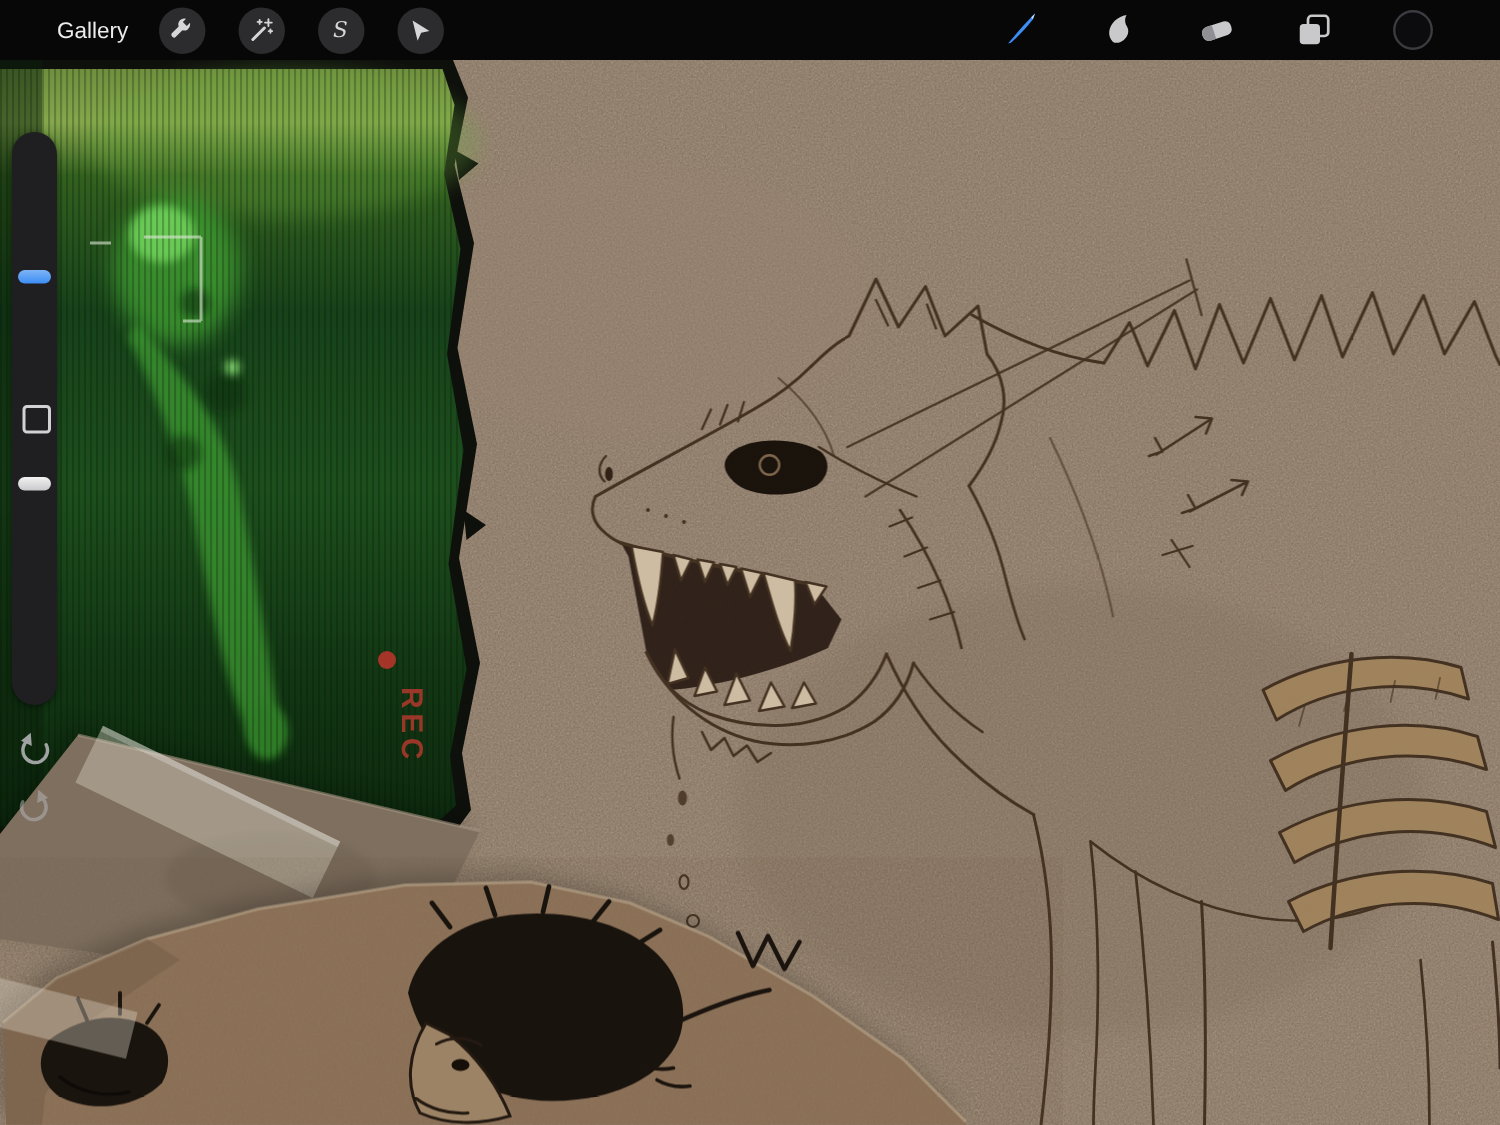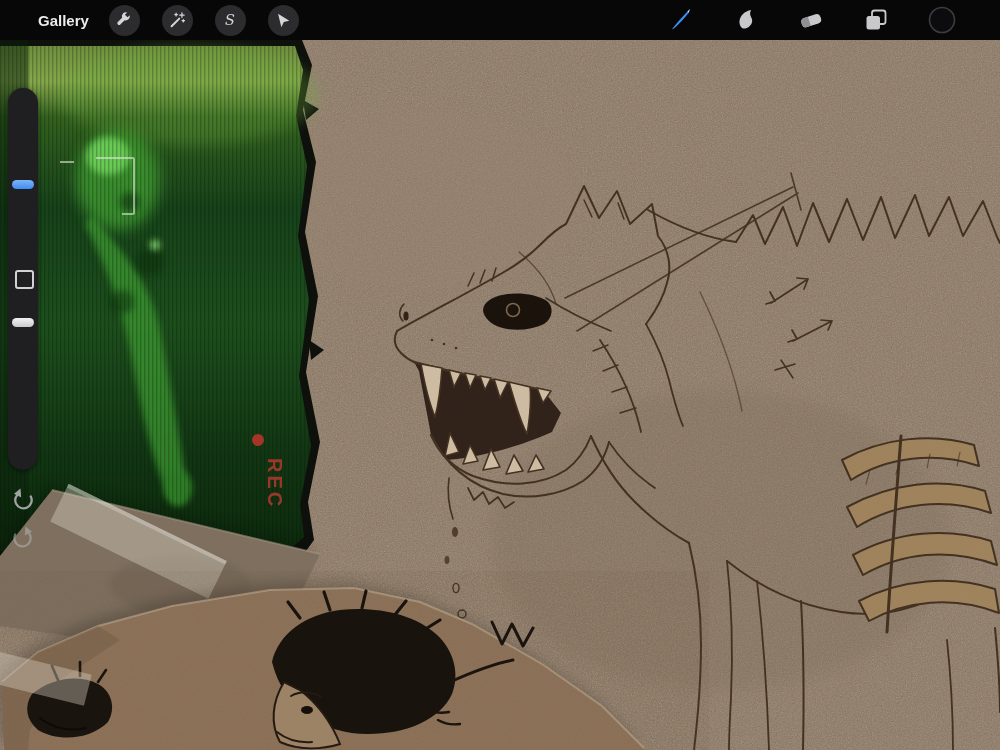--- a/index.html
+++ b/index.html
@@ -2,21 +2,21 @@
 <html><head>
 <meta charset="utf-8">
 <style>
   html,body{margin:0;padding:0;background:#000;}
   .stage{position:relative;width:1000px;height:750px;overflow:hidden;
          font-family:"Liberation Sans",sans-serif;background:#8e7b69;}
 
   
   .topbar{position:absolute;left:0;top:0;width:1000px;height:40px;background:#070707;
           display:flex;align-items:center;z-index:40;}
-  .gallery-btn{color:#ececec;font-size:15px;margin-left:38px;cursor:default;font-weight:bold;}
+  .gallery-btn{color:#ececec;font-size:15px;margin-left:38px;cursor:default;}
   .tb-left{display:flex;gap:22px;margin-left:20px;align-items:center;}
   .tool-circle{width:31px;height:31px;border-radius:50%;background:#2c2c2e;
                display:flex;align-items:center;justify-content:center;}
   .tb-right{margin-left:auto;margin-right:44px;display:flex;gap:39px;align-items:center;}
   .tb-right svg{display:block;}
 
   
   .side{position:absolute;left:8px;top:88px;width:30px;height:382px;background:#1f1f21;
         border-radius:16px;z-index:30;box-shadow:0 1px 4px rgba(0,0,0,.5);}
   .slider-handle{position:absolute;left:4px;width:22px;height:9px;border-radius:5px;}

